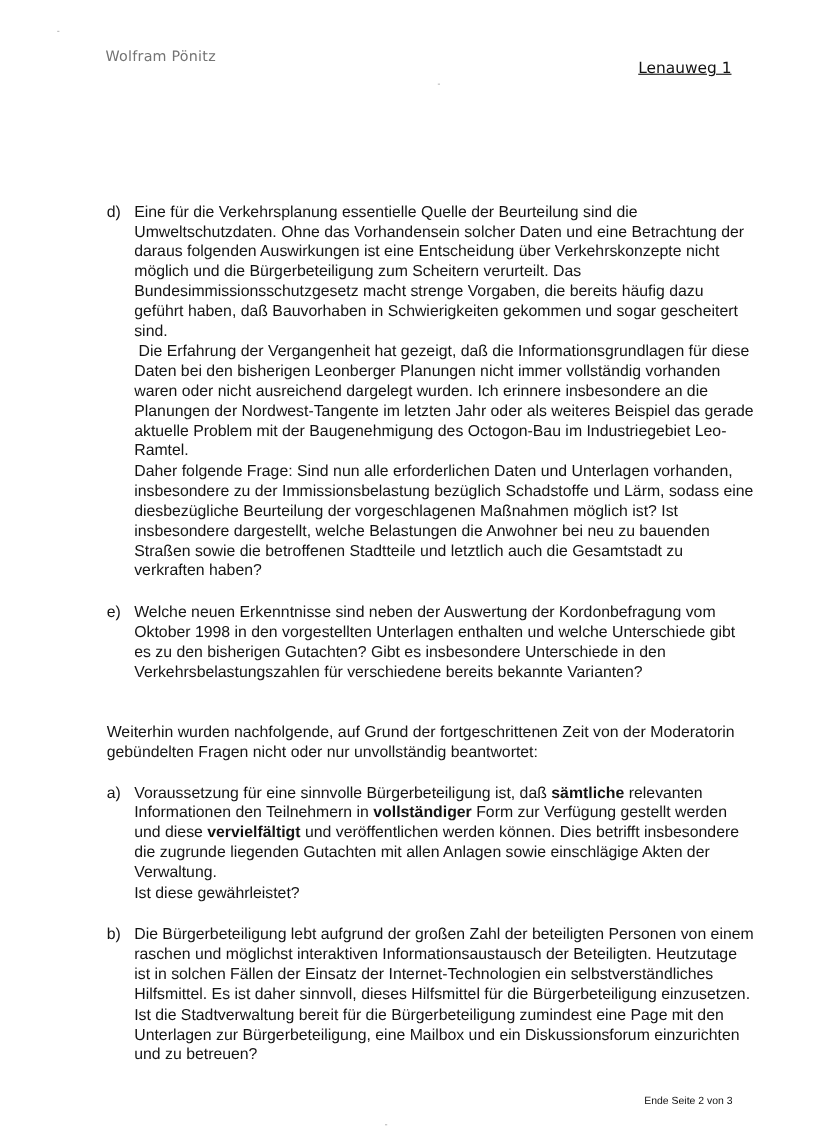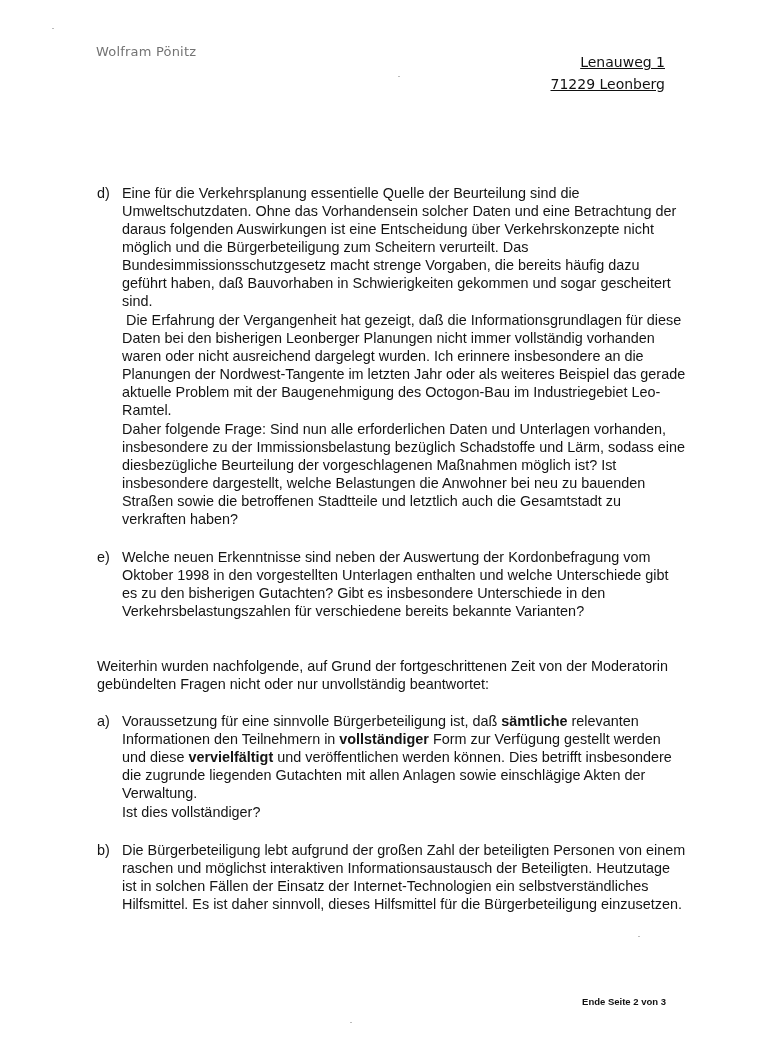--- a/index.html
+++ b/index.html
@@ -22,32 +22,31 @@
     }
     .item { position: relative; padding-left: 24px; }
     .item .marker { position: absolute; left: 0; top: 0; }
     .item p { margin: 1px; }
     .gap-lg { height: 18px; }
     .gap-xl { height: 36px; }
     .plain { margin: 0; }
     b { font-weight: bold; }
     .footer {
       position: absolute; right: 96px; top: 996px;
-      font-size: 9.5px; font-weight: bold; color: #111; padding-left: 10px;
+      font-size: 9.5px; font-weight: normal; color: #111; padding-left: 10px;
     }
     .speck { position: absolute; width: 2px; height: 1px; background: #bbb; }
   </style>
 </head>
 <body>
 
 <div>
   <div class="sender">Wolfram Pönitz</div>
   <div class="address">
     <div>Lenauweg 1</div>
-    <div>71229 Leonberg</div>
   </div>
 </div>
 
 <div class="body-text">
 
   <div class="item">
     <span class="marker">d)</span>
     <p>Eine für die Verkehrsplanung essentielle Quelle der Beurteilung sind die Umweltschutzdaten. Ohne das Vorhandensein solcher Daten und eine Betrachtung der daraus folgenden Auswirkungen ist eine Entscheidung über Verkehrskonzepte nicht möglich und die Bürgerbeteiligung zum Scheitern verurteilt. Das Bundesimmissionsschutzgesetz macht strenge Vorgaben, die bereits häufig dazu geführt haben, daß Bauvorhaben in Schwierigkeiten gekommen und sogar gescheitert sind.</p>
     <p>&nbsp;Die Erfahrung der Vergangenheit hat gezeigt, daß die Informationsgrundlagen für diese Daten bei den bisherigen Leonberger Planungen nicht immer vollständig vorhanden waren oder nicht ausreichend dargelegt wurden. Ich erinnere insbesondere an die Planungen der Nordwest-Tangente im letzten Jahr oder als weiteres Beispiel das gerade aktuelle Problem mit der Baugenehmigung des Octogon-Bau im Industriegebiet Leo-Ramtel.</p>
     <p>Daher folgende Frage: Sind nun alle erforderlichen Daten und Unterlagen vorhanden, insbesondere zu der Immissionsbelastung bezüglich Schadstoffe und Lärm, sodass eine diesbezügliche Beurteilung der vorgeschlagenen Maßnahmen möglich ist? Ist insbesondere dargestellt, welche Belastungen die Anwohner bei neu zu bauenden Straßen sowie die betroffenen Stadtteile und letztlich auch die Gesamtstadt zu verkraften haben?</p>
@@ -62,28 +61,29 @@
 
   <div class="gap-xl"></div>
 
   <p class="plain">Weiterhin wurden nachfolgende, auf Grund der fortgeschrittenen Zeit von der Moderatorin gebündelten Fragen nicht  oder nur unvollständig beantwortet:</p>
 
   <div class="gap-lg"></div>
 
   <div class="item">
     <span class="marker">a)</span>
     <p><span>Voraussetzung für eine sinnvolle Bürgerbeteiligung ist, daß </span><b>sämtliche</b><span> relevanten Informationen den Teilnehmern in </span><b>vollständiger</b><span> Form zur Verfügung gestellt werden und diese </span><b>vervielfältigt</b><span> und veröffentlichen werden können. Dies betrifft insbesondere die zugrunde liegenden Gutachten mit allen Anlagen sowie einschlägige Akten der Verwaltung.</span></p>
-    <p>Ist dies vollständiger?</p>
+    <p>Ist diese gewährleistet?</p>
   </div>
 
   <div class="gap-lg"></div>
 
   <div class="item">
     <span class="marker">b)</span>
     <p>Die Bürgerbeteiligung lebt aufgrund der großen Zahl der beteiligten Personen von einem raschen und möglichst interaktiven Informationsaustausch der Beteiligten. Heutzutage ist in solchen Fällen der Einsatz der Internet-Technologien ein selbstverständliches Hilfsmittel. Es ist daher sinnvoll, dieses Hilfsmittel für die Bürgerbeteiligung einzusetzen.</p>
+    <p>Ist die Stadtverwaltung bereit für die Bürgerbeteiligung zumindest eine Page mit den Unterlagen zur Bürgerbeteiligung, eine Mailbox und ein Diskussionsforum einzurichten und zu betreuen?</p>
   </div>
 
 </div>
 
 <div class="footer">Ende Seite 2 von 3</div>
 
 <div class="speck" style="left:52px;top:28px"></div>
 <div class="speck" style="left:398px;top:76px"></div>
 <div class="speck" style="left:638px;top:936px"></div>
 <div class="speck" style="left:350px;top:1022px"></div>

